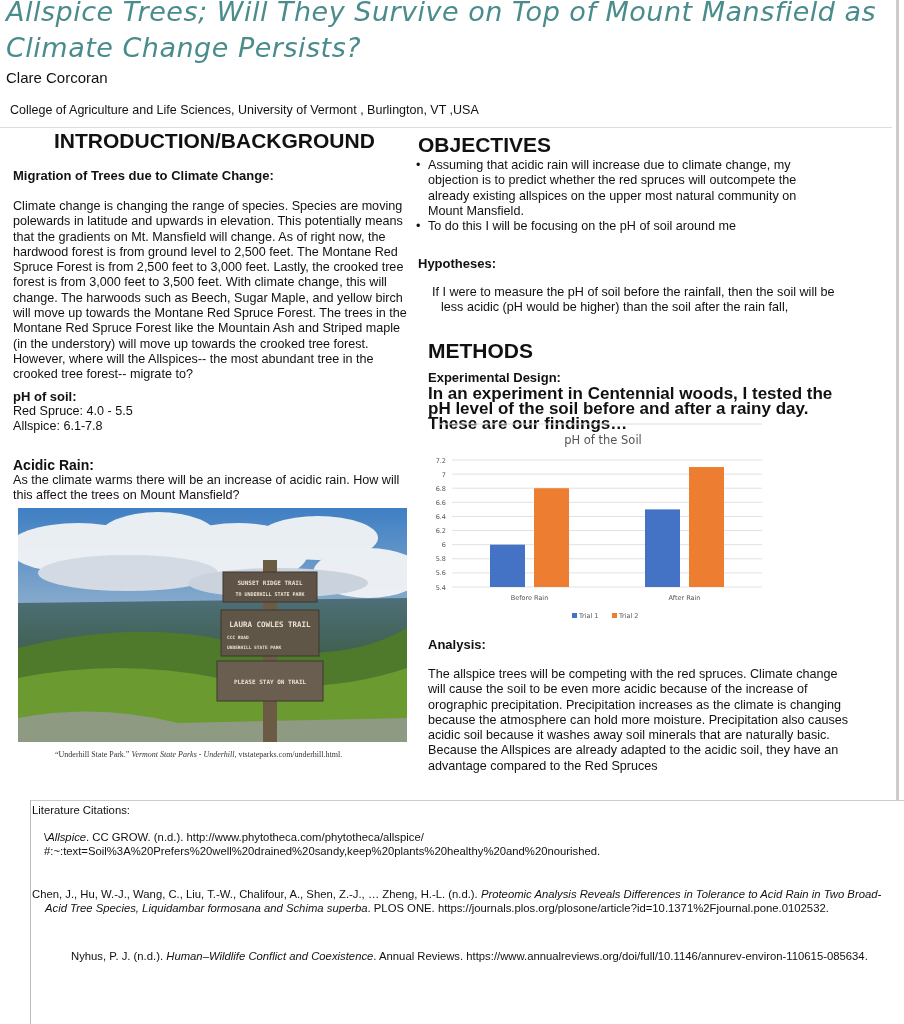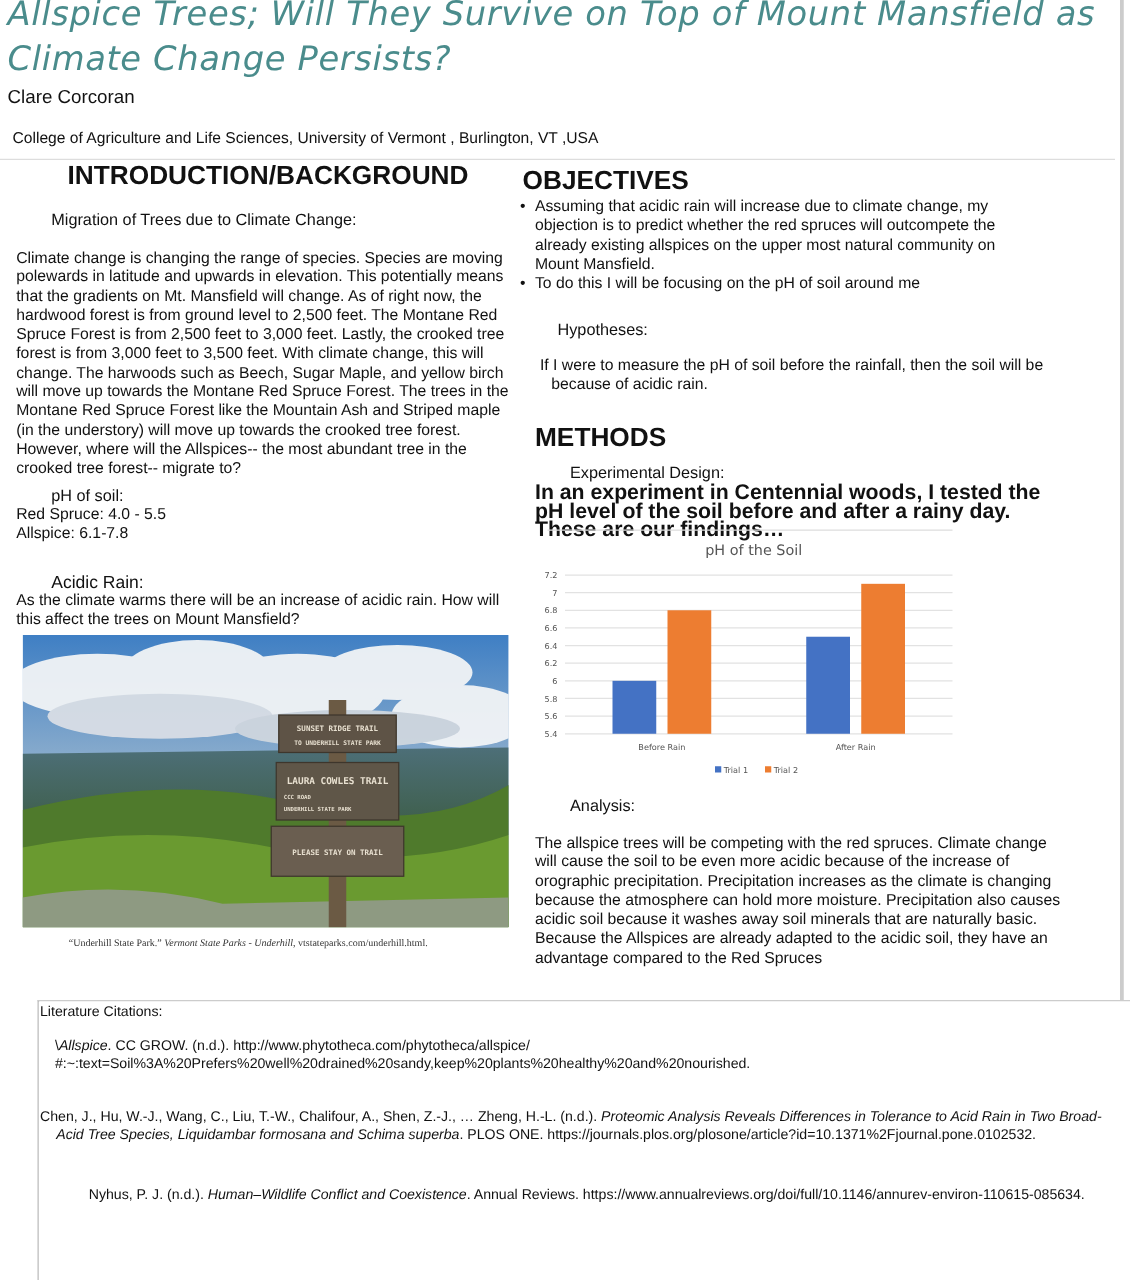--- a/index.html
+++ b/index.html
@@ -5,21 +5,21 @@
   html, body { margin:0; padding:0; background:#fff; }
   body { width:904px; height:1024px; position:relative; overflow:hidden; font-family:"Liberation Sans", sans-serif; color:#111; }
   .abs { position:absolute; }
   .title { left:6px; top:-6px; width:890px; font-family:"DejaVu Sans", sans-serif; font-style:italic; font-weight:300; font-size:27px; line-height:36px; color:#4a8c8c; letter-spacing:0.5px; }
   .author { left:6px; top:69px; font-size:15px; }
   .affil { left:10px; top:103px; font-size:12.5px; }
   .right-rule { left:896px; top:0; width:3px; height:800px; background:#ccc; }
   .top-rule { left:0; top:127px; width:892px; height:1px; background:#ddd; }
   h2 { margin:0; font-weight:bold; }
   .sec-h { font-size:21px; }
-  .sub-h { font-size:13px; font-weight:normal;margin-left:28px; }
+  .sub-h { font-size:13px; font-weight:bold; }
   .body-t { font-size:12.6px; line-height:15.3px; }
   .intro-h { left:13px; top:129px;margin-left:41px; }
   .mig-h { left:13px; top:168px; }
   .mig-p { left:13px; top:199px; width:398px; }
   .ph-h { left:13px; top:389px; }
   .ph-l { left:13px; top:404px; }
   .acid-h { left:13px; top:457px; }
   .acid-p { left:13px; top:473px; width:398px; }
   .photo { left:18px; top:508px; width:389px; height:234px; overflow:hidden; }
   .caption { left:55px; top:750px; font-family:"Liberation Serif", serif; font-size:8px; color:#333; }
@@ -112,21 +112,21 @@
 </div>
 
 <h2 class="abs sec-h obj-h">OBJECTIVES</h2>
 <ul class="abs body-t obj-list">
   <li>Assuming that acidic rain will increase due to climate change, my objection is to predict whether the red spruces will outcompete the already existing allspices on the upper most natural community on Mount Mansfield.</li>
   <li>To do this I will be focusing on the pH of soil around me</li>
 </ul>
 <div class="abs sub-h hyp-h">Hypotheses:</div>
 <div class="abs body-t hyp-p">
   <span>If I were to measure the pH of soil before the rainfall, then the soil will be</span>
-  <span style="padding-left:9px">because of acidic rain.</span>
+  <span style="padding-left:9px">less acidic (pH would be higher) than the soil after the rain fall,</span>
 </div>
 
 <h2 class="abs sec-h meth-h">METHODS</h2>
 <div class="abs sub-h exp-h">Experimental Design:</div>
 <div class="abs exp-p">In an experiment in Centennial woods, I tested the pH level of the soil before and after a rainy day. These are our findings…</div>
 
 <div class="abs chart">
   <svg id="chart-svg" width="336" height="205">
     <line x1="10" y1="4" x2="334" y2="4" stroke="#ddd"></line>
     <text id="chart-title" x="175" y="24" text-anchor="middle" font-size="11.5" fill="#555" font-family="DejaVu Sans, sans-serif">pH of the Soil</text>

